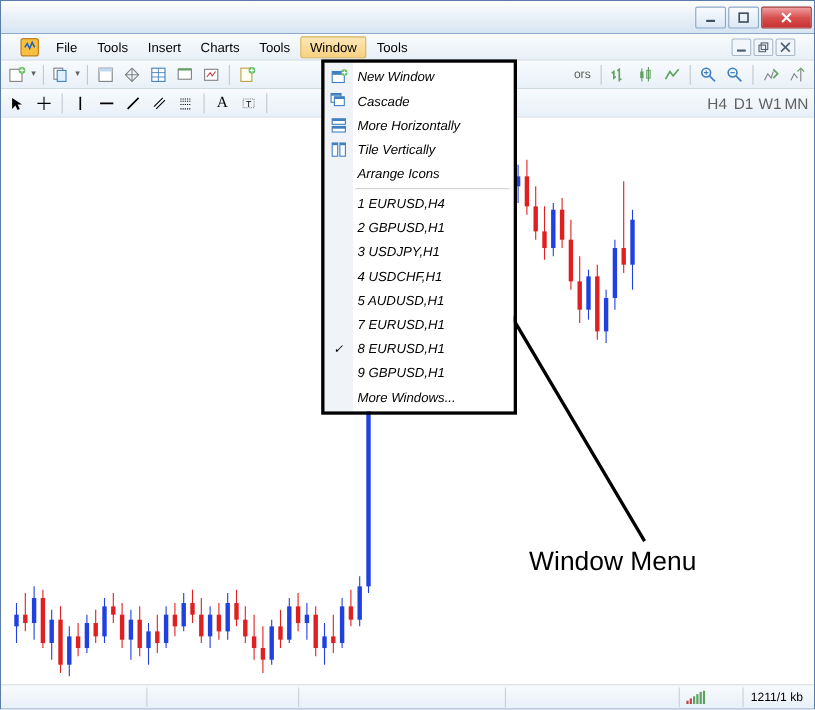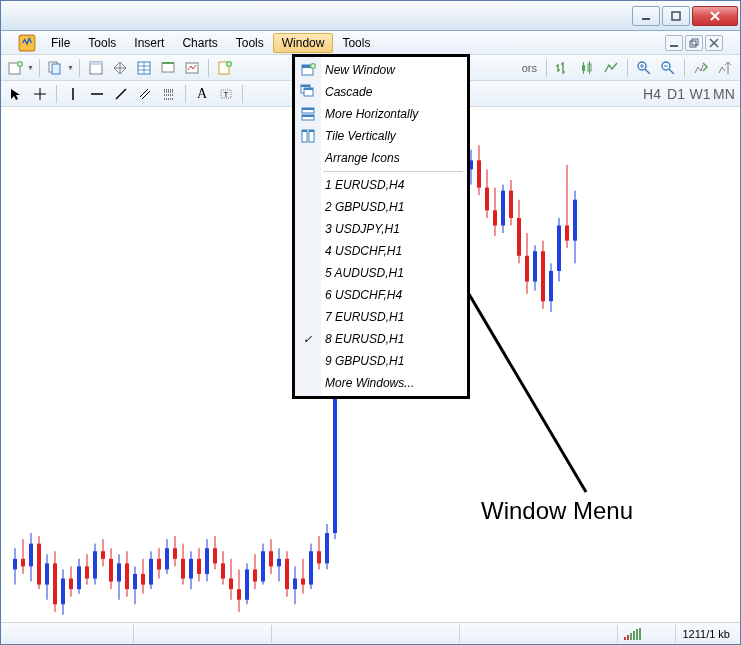--- a/index.html
+++ b/index.html
@@ -447,23 +447,20 @@
         <div class="dropdown-item">
           <span>3 USDJPY,H1</span>
         </div>
         <div class="dropdown-item">
           <span>4 USDCHF,H1</span>
         </div>
         <div class="dropdown-item">
           <span>5 AUDUSD,H1</span>
         </div>
         <div class="dropdown-item">
-          <span>6 USDCHF,H4</span>
-        </div>
-        <div class="dropdown-item">
           <span>7 EURUSD,H1</span>
         </div>
         <div class="dropdown-item">
           <span class="dropdown-check">✓</span>
           <span>8 EURUSD,H1</span>
         </div>
         <div class="dropdown-item">
           <span>9 GBPUSD,H1</span>
         </div>
       </div>

